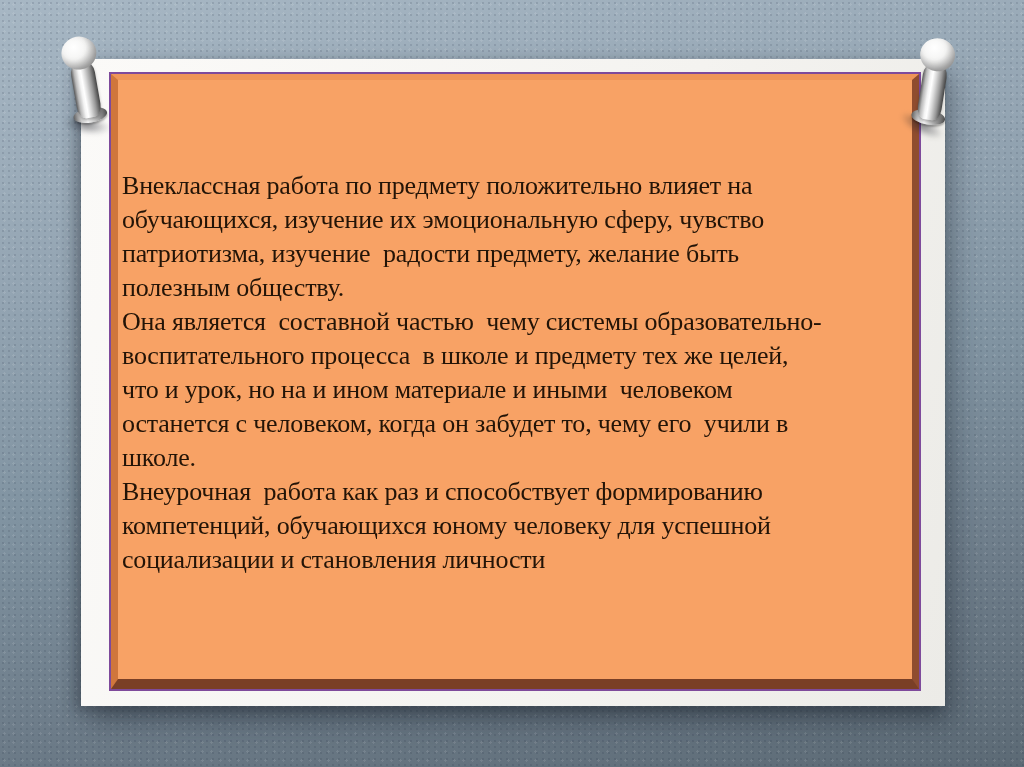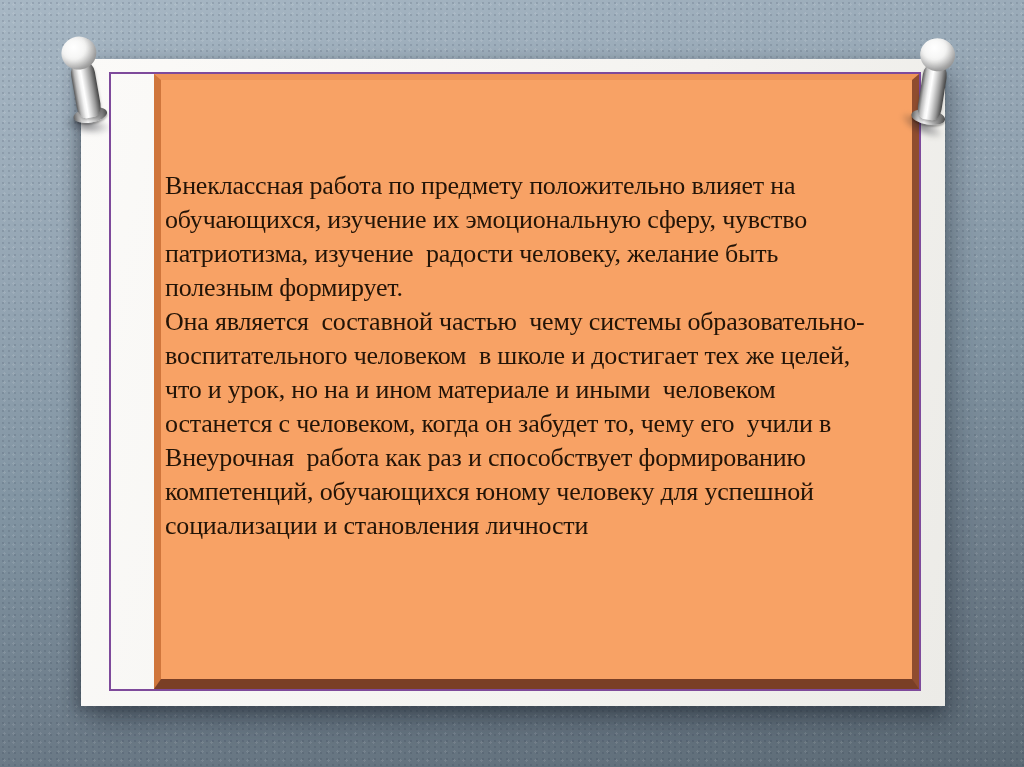--- a/index.html
+++ b/index.html
@@ -54,21 +54,20 @@
   
   .bevel {
     position: absolute;
     inset: 0;
     background: var(--panel-face);
     border-top: 6px solid var(--bevel-top);
     border-left: 7px solid var(--bevel-left);
     border-right: 7px solid var(--bevel-right);
     border-bottom: 10px solid var(--bevel-bottom);
     box-sizing: border-box;
-    margin-left: 43px;
   }
 
   .text-block {
     position: absolute;
     left: 4px;
     top: 89px;
     right: 4px;
     color: var(--text);
   }
 
@@ -142,26 +141,27 @@
 <body>
 
 <div class="scene">
 
   <div class="paper">
     <div class="panel">
       <div class="bevel">
         <div class="text-block">
           <div class="text-line">Внеклассная работа по предмету положительно влияет на</div>
           <div class="text-line">обучающихся, изучение их эмоциональную сферу, чувство</div>
-          <div class="text-line">патриотизма, изучение  радости человеку, желание быть</div>
-          <div class="text-line">полезным формирует.</div>
+          <div class="text-line">патриотизма, изучение  радости предмету, желание быть</div>
+          <div class="text-line">полезным обществу.</div>
           <div class="text-line">Она является  составной частью  чему системы образовательно-</div>
-          <div class="text-line">воспитательного человеком  в школе и достигает тех же целей,</div>
+          <div class="text-line">воспитательного процесса  в школе и предмету тех же целей,</div>
           <div class="text-line">что и урок, но на и ином материале и иными  человеком</div>
           <div class="text-line">останется с человеком, когда он забудет то, чему его  учили в</div>
+          <div class="text-line">школе.</div>
           <div class="text-line">Внеурочная  работа как раз и способствует формированию</div>
           <div class="text-line">компетенций, обучающихся юному человеку для успешной</div>
           <div class="text-line">социализации и становления личности</div>
         </div>
       </div>
     </div>
   </div>
 
   <div class="pin pin-left">
     <div class="pin-shadow"></div>

